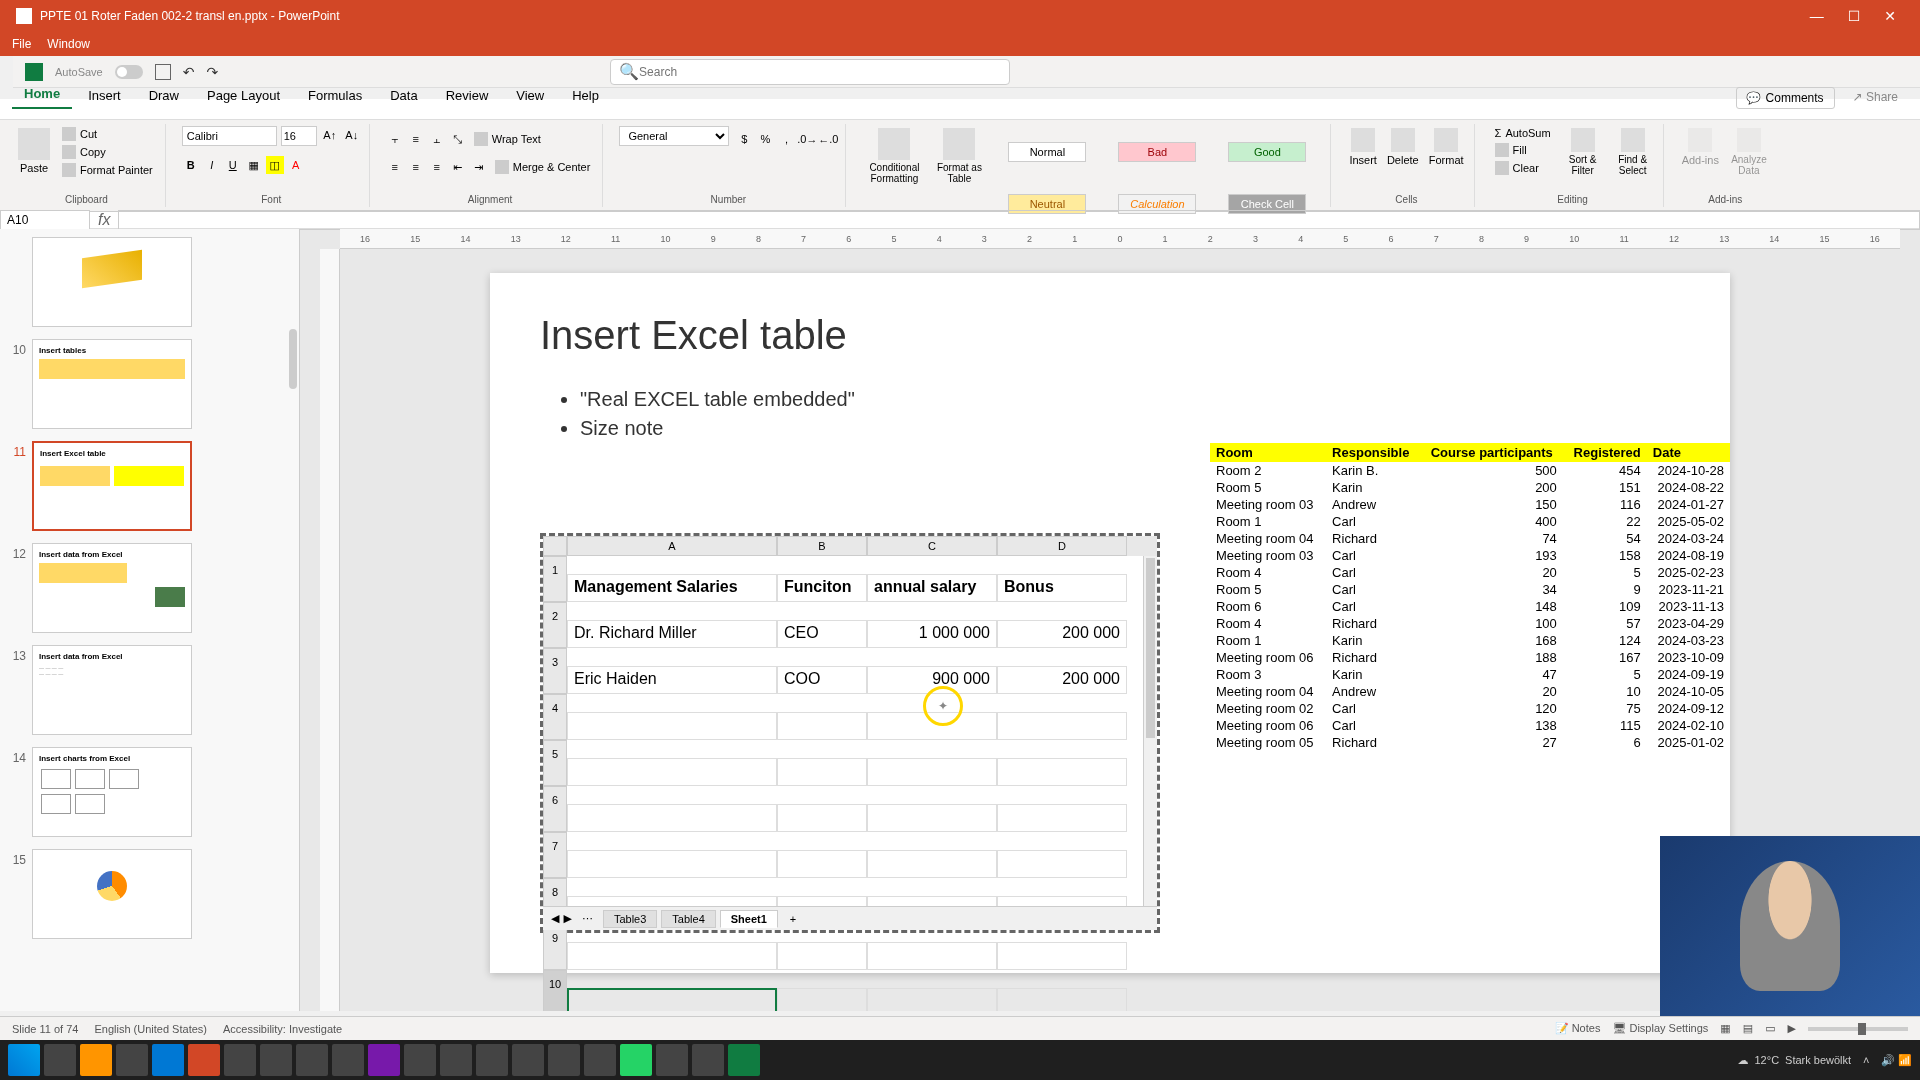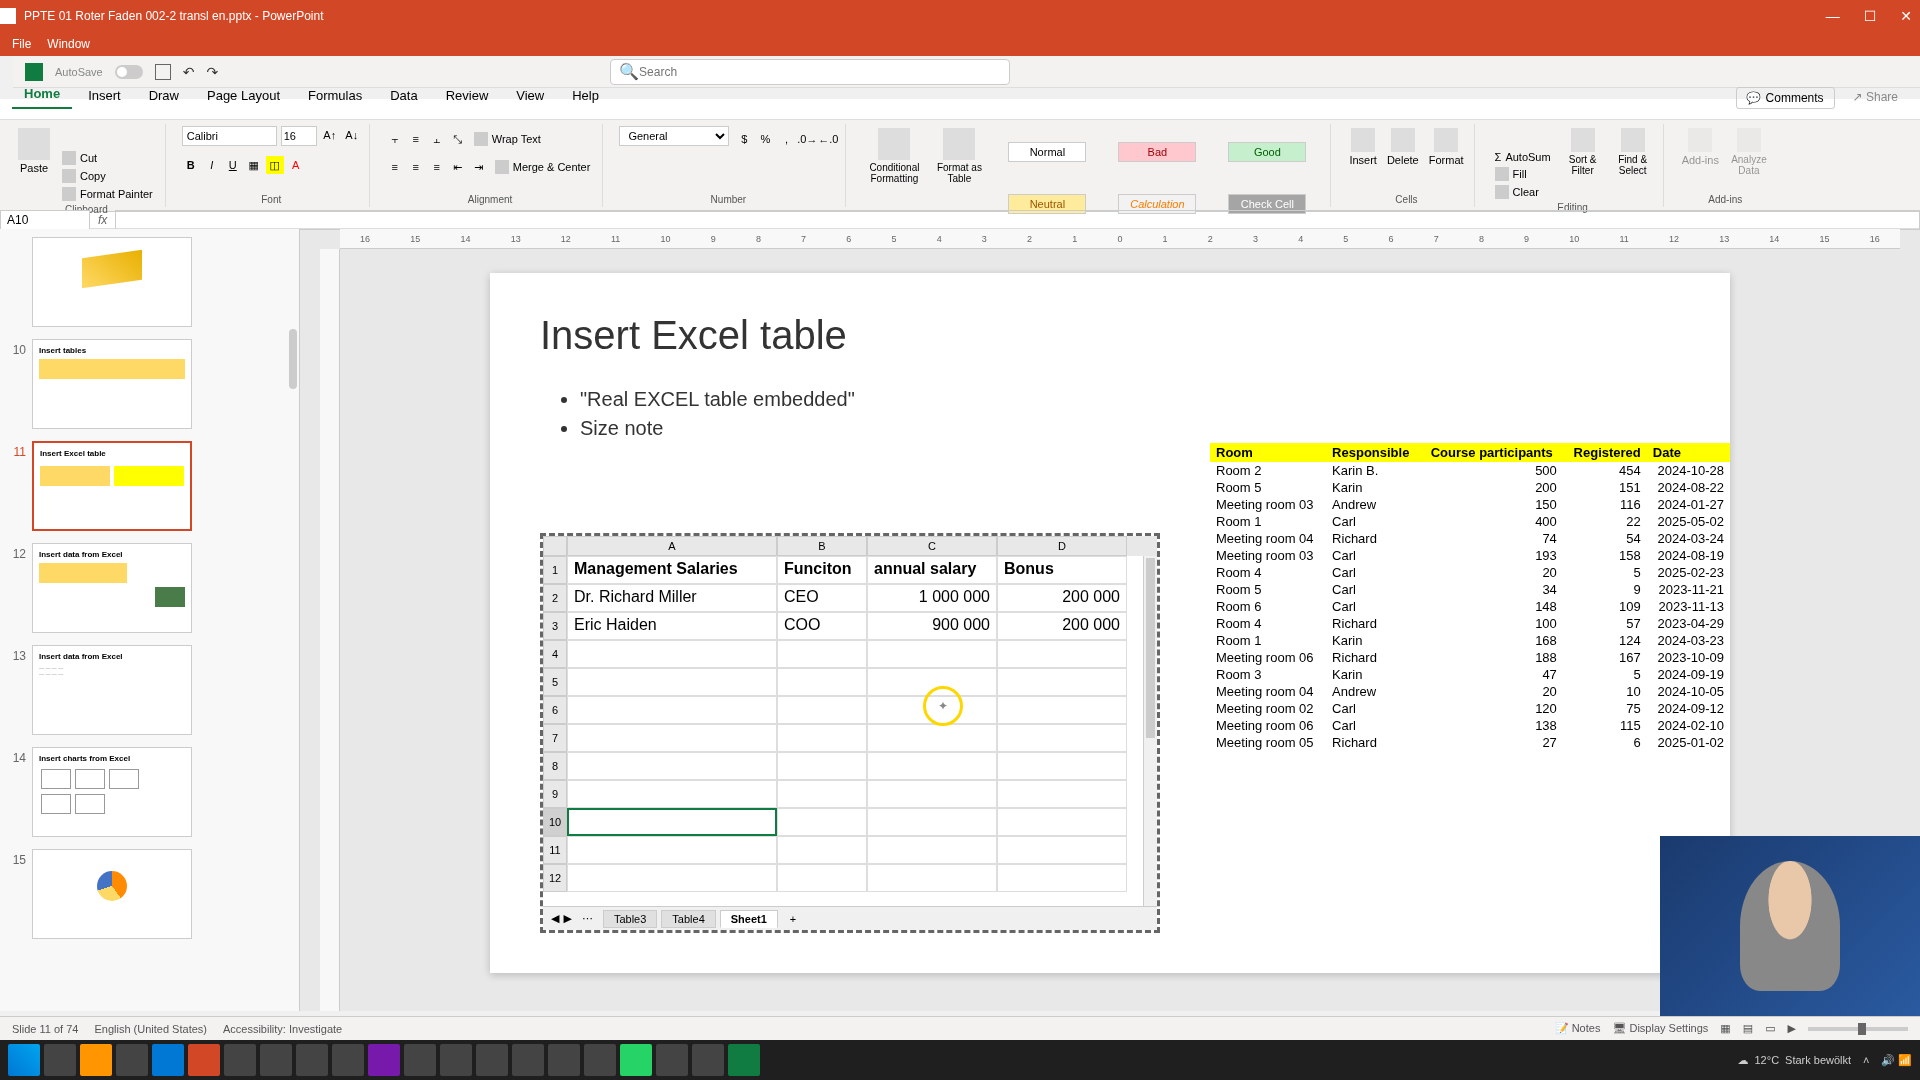--- a/index.html
+++ b/index.html
@@ -1,19 +1,19 @@
 <!DOCTYPE html>
 <html><head>
 <meta charset="utf-8">
 <style>
 * { margin: 0; padding: 0; box-sizing: border-box; font-family: "Segoe UI", Arial, sans-serif; }
 body { background: #f0f0f0; width: 1920px; height: 1080px; overflow: hidden; position: relative; }
 
 
-.titlebar { background: #d24726; color: #fff; height: 32px; display: flex; align-items: center; padding: 0 0; font-size: 12px; }
+.titlebar { background: #d24726; color: #fff; height: 32px; display: flex; align-items: center; padding: 0 16px; font-size: 12px; }
 .titlebar .icon { width: 16px; height: 16px; background: #fff; margin-right: 8px; }
 .titlebar .title { flex: 1; }
 .titlebar .win-controls { display: flex; gap: 24px; margin-right: 8px; }
 .titlebar .win-controls span { cursor: pointer; font-size: 14px; }
 
 .menubar { background: #d24726; color: #fff; height: 24px; display: flex; align-items: center; padding: 0 12px; font-size: 12px; gap: 16px; }
 .qat { height: 32px; background: #f3f2f1; display: flex; align-items: center; padding: 0 12px; gap: 12px; border-bottom: 1px solid #ddd; margin-left: 13px; }
 .qat .xl-icon { width: 18px; height: 18px; background: #107c41; }
 .qat .autosave { font-size: 11px; color: #888; }
 .qat .toggle { width: 28px; height: 14px; border-radius: 7px; background: #ccc; position: relative; }
@@ -30,40 +30,40 @@
 .tabs .comments-btn { border: 1px solid #ccc; padding: 3px 10px; border-radius: 3px; font-size: 12px; display: flex; align-items: center; gap: 4px; }
 .tabs .share-btn { padding: 3px 10px; font-size: 12px; color: #888; }
 
 .ribbon { height: 92px; background: #f3f2f1; display: flex; padding: 4px 8px; gap: 8px; border-bottom: 1px solid #ccc; font-size: 11px; }
 .ribbon-group { border-right: 1px solid #ddd; padding: 2px 8px; display: flex; flex-direction: column; justify-content: space-between; }
 .ribbon-group .label { text-align: center; font-size: 10px; color: #555; margin-top: 2px; }
 .ribbon-group .content { display: flex; gap: 6px; align-items: flex-start; }
 .ribbon-btn { display: flex; flex-direction: column; align-items: center; gap: 2px; padding: 2px; cursor: pointer; }
 .ribbon-btn .icn { width: 24px; height: 24px; background: #ddd; }
 .ribbon-btn.big .icn { width: 32px; height: 32px; }
-.small-btns { display: flex; flex-direction: column; gap: 2px; margin-top: 24px; }
+.small-btns { display: flex; flex-direction: column; gap: 2px; }
 .small-btn { display: flex; align-items: center; gap: 4px; padding: 1px 4px; cursor: pointer; }
 .small-btn .icn { width: 14px; height: 14px; background: #ccc; }
 
 .font-select { width: 95px; height: 20px; border: 1px solid #ccc; font-size: 11px; padding: 0 4px; background: #fff; }
 .size-select { width: 36px; height: 20px; border: 1px solid #ccc; font-size: 11px; padding: 0 2px; background: #fff; }
 .fmt-row { display: flex; gap: 3px; margin-top: 4px; }
 .fmt-btn { width: 18px; height: 18px; border: 1px solid transparent; display: flex; align-items: center; justify-content: center; font-size: 11px; cursor: pointer; }
 
 .style-cell { width: 78px; height: 20px; border: 1px solid #ccc; text-align: center; font-size: 11px; line-height: 18px; margin: 16px; }
 .style-normal { background: #fff; }
 .style-bad { background: #ffc7ce; color: #9c0006; }
 .style-good { background: #c6efce; color: #006100; }
 .style-neutral { background: #ffeb9c; color: #9c5700; }
 .style-calc { background: #f2f2f2; color: #fa7d00; font-style: italic; }
 .style-check { background: #a5a5a5; color: #fff; }
 
 .namebox-row { height: 17px; background: #fff; display: flex; align-items: center; border-bottom: 1px solid #ddd; }
 .namebox { width: 90px; border: 1px solid #ccc; padding: 2px 6px; font-size: 12px; }
-.fx-label { padding: 0 8px; color: #666; font-style: italic; font-size: 12px; }
+.fx-label { padding: 0 8px; color: #666; font-style: italic; font-size: 16px; }
 .formula-bar { flex: 1; border: 1px solid #ccc; height: 20px; }
 
 
 .workspace { display: flex; height: calc(1080px - 32px - 24px - 32px - 30px - 92px - 24px - 24px - 40px); background: #e8e8e8; }
 .thumbnails { width: 300px; background: #f8f8f8; border-right: 1px solid #ccc; overflow-y: auto; padding: 8px; position: relative; }
 .thumb-scrollbar { position: absolute; right: 2px; top: 100px; width: 8px; height: 60px; background: #ccc; border-radius: 4px; }
 .thumb-wrap { display: flex; margin-bottom: 12px; }
 .thumb-num { width: 24px; font-size: 12px; color: #666; text-align: right; padding-right: 6px; padding-top: 4px; }
 .thumb { width: 160px; height: 90px; background: #fff; border: 1px solid #ccc; padding: 6px; font-size: 7px; overflow: hidden; }
 .thumb.active { border: 2px solid #d24726; }
@@ -76,21 +76,21 @@
 .ruler-v { position: absolute; top: 20px; left: 20px; width: 20px; bottom: 0; background: #f8f8f8; border-right: 1px solid #ccc; }
 .slide { width: 1240px; height: 700px; background: #fff; box-shadow: 0 2px 8px rgba(0,0,0,0.2); padding: 40px 50px; position: relative; margin-top: 24px; }
 .slide h1 { font-size: 40px; font-weight: 400; color: #333; margin-bottom: 30px; }
 .slide ul { margin-left: 40px; font-size: 20px; color: #333; margin-bottom: 30px; }
 .slide ul li { margin-bottom: 6px; }
 
 
 .embed-excel { position: absolute; left: 50px; top: 260px; width: 620px; height: 400px; border: 3px dashed #666; background: #fff; }
 .embed-excel .col-headers { display: flex; background: #e8e8e8; height: 20px; font-size: 11px; }
 .embed-excel .row-header { width: 24px; text-align: center; background: #e8e8e8; border: 1px solid #ccc; font-size: 11px; line-height: 26px; }
-.embed-excel .cell { border: 1px solid #ddd; padding: 3px 6px; font-size: 16px; height: 28px; overflow: hidden; }
+.embed-excel .cell { border: 1px solid #ddd; padding: 3px 6px; font-size: 16px; height: 28px; overflow: hidden; margin-top: 18px; }
 .embed-excel .col-h { border: 1px solid #ccc; text-align: center; line-height: 18px; }
 .embed-excel .row { display: flex; }
 .embed-excel .hdr-cell { font-weight: bold; }
 .embed-excel .selected { border: 2px solid #107c41; }
 .embed-excel .sheet-tabs { position: absolute; bottom: 0; left: 0; right: 0; height: 24px; background: #f0f0f0; display: flex; align-items: center; font-size: 11px; padding: 0 8px; gap: 4px; border-top: 1px solid #ccc; }
 .embed-excel .sheet-tab { padding: 2px 10px; background: #e0e0e0; border: 1px solid #ccc; cursor: pointer; }
 .embed-excel .sheet-tab.active { background: #fff; border-bottom-color: #fff; font-weight: bold; }
 .embed-excel .vscroll { position: absolute; right: 0; top: 20px; bottom: 24px; width: 14px; background: #f0f0f0; border-left: 1px solid #ccc; }
 .embed-excel .vscroll-thumb { background: #ccc; height: 180px; margin: 2px; }
 .yellow-cursor { position: absolute; width: 40px; height: 40px; border: 3px solid #ffd700; border-radius: 50%; left: 380px; top: 150px; display: flex; align-items: center; justify-content: center; }

